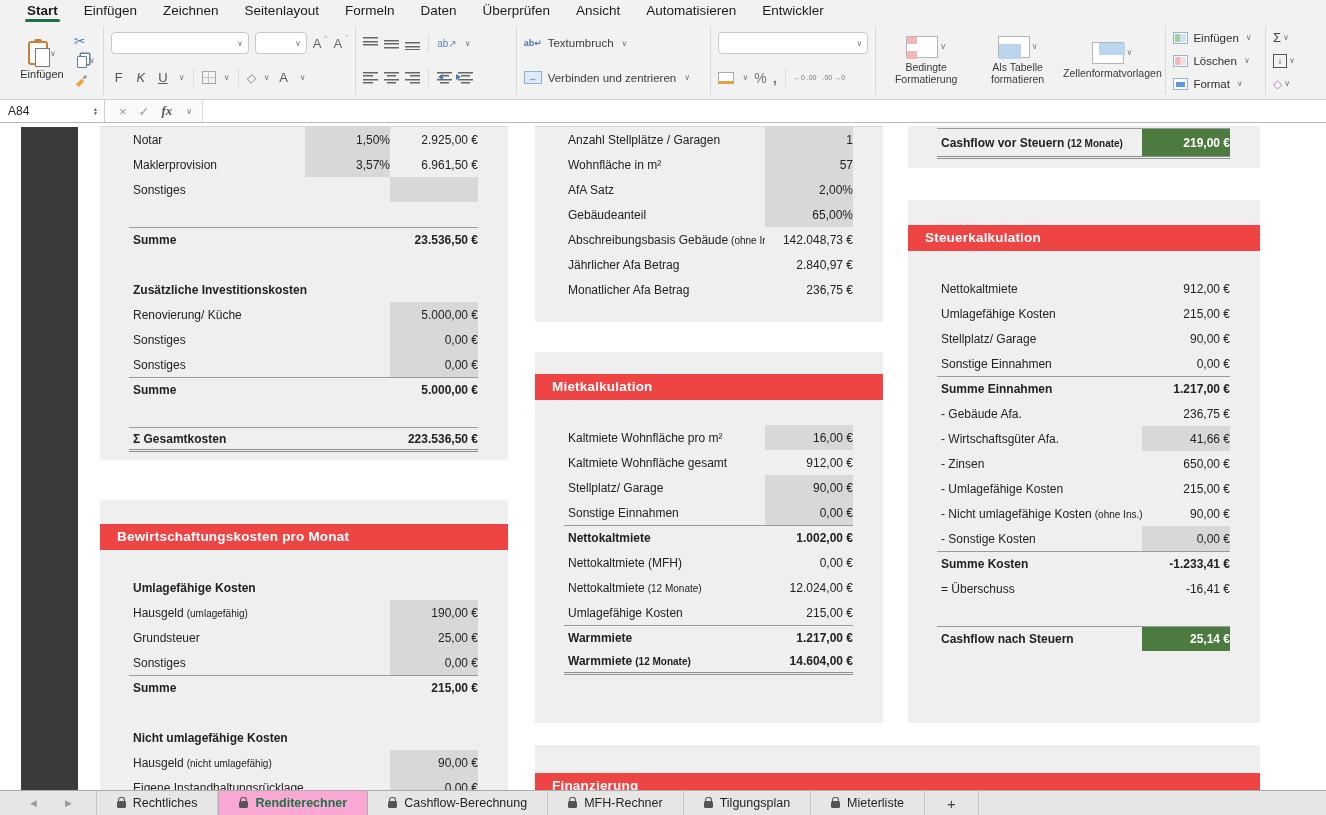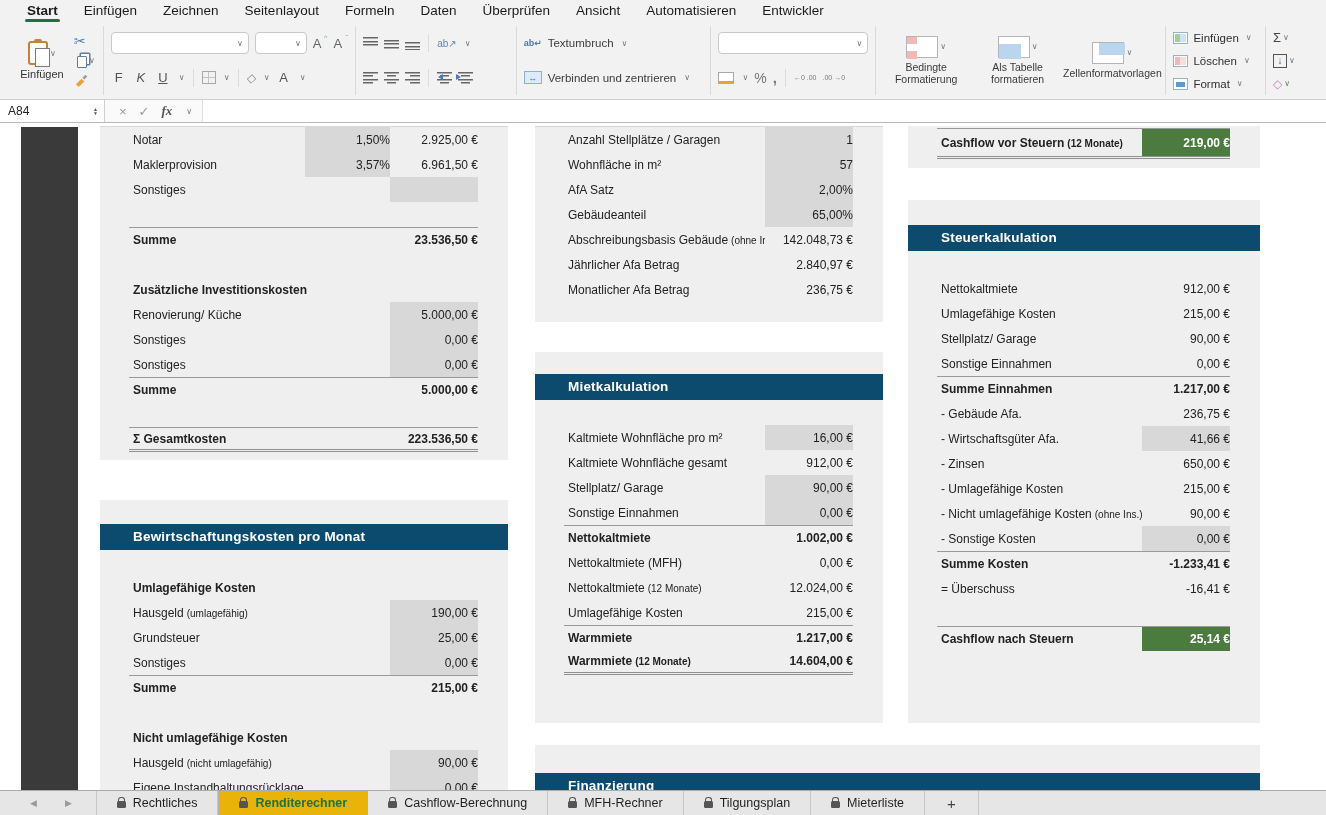--- a/index.html
+++ b/index.html
@@ -143,22 +143,22 @@
   .canvas { position:relative; height:667px; background:#fff; overflow:hidden; flex:none; }
   .colA { position:absolute; left:21px; top:4px; bottom:0; width:57px; background:#3a3a3a; }
   .sec { position:absolute; background:#efefef; }
   .left-s1 { left:100px; top:3px;  width:408px; height:334px; border-top:1px solid #d8d8d8; }
   .left-s2 { left:100px; top:377px; width:408px; height:290px; padding-top:24px; }
   .mid-s1  { left:535px; top:3px;  width:348px; height:196px; border-top:1px solid #d8d8d8; }
   .mid-s2  { left:535px; top:229px; width:348px; height:371px; padding-top:22px; }
   .fin-s   { left:535px; top:622px; width:725px; height:45px; padding-top:28px; }
   .right-s1{ left:908px; top:3px;  width:352px; height:42px; }
   .right-s2{ left:908px; top:77px; width:352px; height:523px; padding-top:25px; }
-  .bar { height:26px; background:#0c4a6e; color:#fff; font-weight:bold; font-size:13.5px;
-    line-height:26px; padding-left:33px; margin-bottom:25px; letter-spacing:0.2px; }
+  .bar { height:26px; background:#ef4444; color:#fff; font-weight:bold; font-size:13.5px;
+    line-height:26px; padding-left:17px; margin-bottom:25px; letter-spacing:0.2px; }
   .fin-s .bar { margin-bottom:4px; }
 
   .row { height:25px; display:flex; align-items:center; margin:0 30px 0 29px;
     font-size:12px; color:#222; }
   .right-s1 .row { height:31px; margin-top:2px; }
   .row.spacer { height:25px; }
   .row .lbl { flex:1; padding-left:4px; white-space:nowrap; overflow:hidden; }
   .row .lbl.b { font-weight:bold; }
   .sub { font-size:10px; margin-left:3px;text-align:right; }
   .row .cell { width:88px; align-self:stretch; display:flex; align-items:center;
@@ -172,21 +172,21 @@
   .row.db { border-bottom:3px double #8f8f8f; }
 
   
   .tabbar { height:25px; background:#e6e6e6; border-top:1px solid #ababab; display:flex;
     align-items:stretch; flex:none; }
   .nav-arrows { display:flex; align-items:center; gap:28px; padding:0 24px 0 30px; }
   .nav-arrows span { font-size:9px; color:#9a9a9a; }
   .tab { display:flex; align-items:center; gap:7px; padding:0 20px; font-size:12.5px;
     color:#1f1f1f; border-right:1px solid #c6c6c6; cursor:default; }
   .tab:first-child { border-left:1px solid #c6c6c6; }
-  .tab.active { background:#eab308; color:#1e7145; font-weight:bold;
+  .tab.active { background:#f9a8d4; color:#1e7145; font-weight:bold;
     border-left:1px solid #b0b0b0; border-right:1px solid #b0b0b0; }
   .addtab { display:flex; align-items:center; padding:0 22px; font-size:15px; color:#444;
     border-right:1px solid #c6c6c6; }
   .lock { width:9px; height:7px; background:#555; border-radius:1.5px; position:relative;
     display:inline-block; margin-top:3px; flex:none; }
   .lock::before { content:""; position:absolute; top:-4px; left:1px; width:5px; height:5px;
     border:1.5px solid #555; border-bottom:none; border-radius:3px 3px 0 0; }
 </style>
 </head>
 <body>

